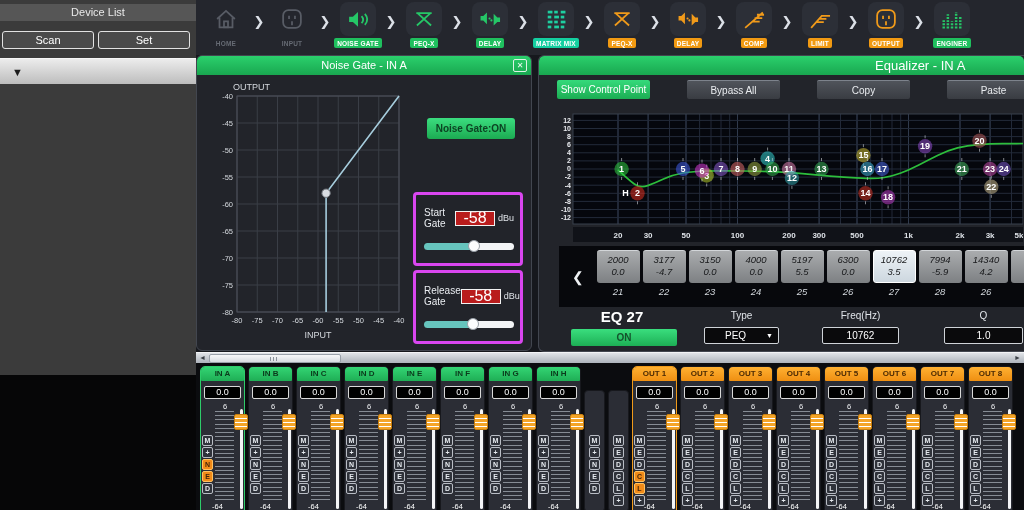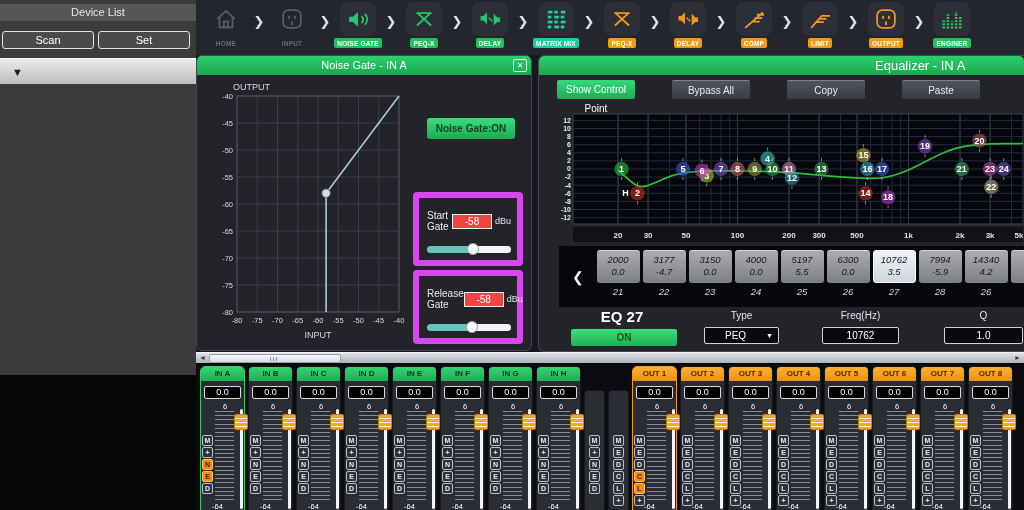--- a/index.html
+++ b/index.html
@@ -48,36 +48,36 @@
 
   
   .ng-graph{position:absolute;left:6px;top:24px;width:204px;height:268px;}
   .ng-graph svg{display:block;}
   .tick{font-size:7.5px;fill:#d5d9de;font-family:"Liberation Sans",sans-serif;}
   .axis{font-size:9px;fill:#d5d9de;font-family:"Liberation Sans",sans-serif;}
   .ng-controls{position:absolute;left:214px;top:0;width:116px;height:290px;}
   .ng-toggle{position:absolute;left:16px;top:62px;width:88px;height:21px;border-radius:3px;
     background:linear-gradient(#3bdd7f,#1cab52);color:#0c4423;font-size:10px;font-weight:bold;
     text-align:center;line-height:21px;cursor:pointer;}
-  .ng-box{position:absolute;left:2px;right:4px;height:74px;border:6px solid #d946ef;border-radius:4px;
+  .ng-box{position:absolute;left:2px;right:4px;height:74px;border:3px solid #d946ef;border-radius:4px;
     padding:12px 6px 0 8px;}
   #ng-box-start{top:136px;} #ng-box-release{top:214px;}
   .ng-row{display:flex;align-items:center;}
   .ng-lab{flex:1;color:#eaedf1;font-size:10px;}
-  .ng-input{width:40px;height:15px;background:#ef4444;border:1px solid #f2f2f2;color:#fff;
-    font-size:10px;text-align:center;padding:0;font-family:"Liberation Sans",sans-serif;}
+  .ng-input{width:40px;height:15px;background:#b91c1c;border:1px solid #f2f2f2;color:#fff;
+    font-size:16px;text-align:center;padding:0;font-family:"Liberation Sans",sans-serif;}
   .ng-unit{margin-left:3px;color:#dfe3e8;font-size:9px;}
   .ng-slider{margin-top:14px;position:relative;height:7px;border-radius:4px;background:#f3f4f6;}
   .ng-thumb{position:absolute;top:-3px;width:12px;height:12px;border-radius:50%;
     background:#fbfcfd;border:1px solid #99a0a8;cursor:pointer;}
 
   
   #eq-title{position:absolute;left:336px;top:0;font-size:13px;color:#fff;}
   .eq-btnrow{position:absolute;top:24px;left:18px;display:flex;gap:37px;}
-  .eq-btn{width:78px;height:19px;border-radius:2px;font-size:10px;text-align:center;line-height:19px;cursor:pointer;}
+  .eq-btn{width:93px;height:19px;border-radius:2px;font-size:10px;text-align:center;line-height:19px;cursor:pointer;}
   .eq-btn.dark{background:linear-gradient(#50545b,#393c42);border-top:1px solid #7d838c;color:#e9ecef;}
   .eq-btn.green{background:linear-gradient(#35da7b,#1bad53);color:#fff;}
   .eq-graph{position:absolute;left:20px;top:54px;width:464px;height:132px;}
   .eq-bands{position:absolute;left:20px;top:190px;width:466px;height:61px;background:#07080c;display:flex;}
   .band-prev{width:40px;color:#eef1f4;font-size:14px;display:flex;align-items:center;justify-content:center;cursor:pointer;}
   #eq-band-list{display:flex;gap:3px;padding-top:4px;overflow:hidden;}
   .band{width:43px;flex:0 0 auto;cursor:pointer;font-style:italic;}
   .band-box{height:33px;border-radius:3px;background:linear-gradient(#aaacae,#7d8083);
     border-top:1px solid #d2d5d8;color:#17181a;font-size:9.5px;text-align:center;padding-top:3px;line-height:1.3;}
   .band-box.sel{background:linear-gradient(#eef3f7,#cdd7df);border:1px solid #fff;}

